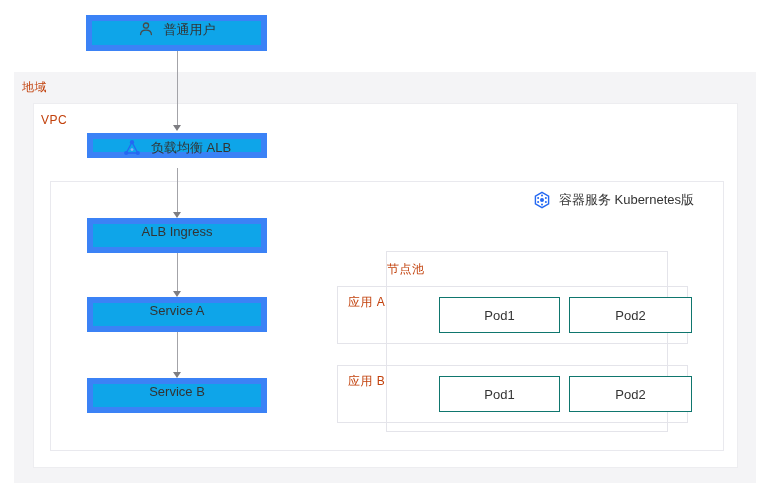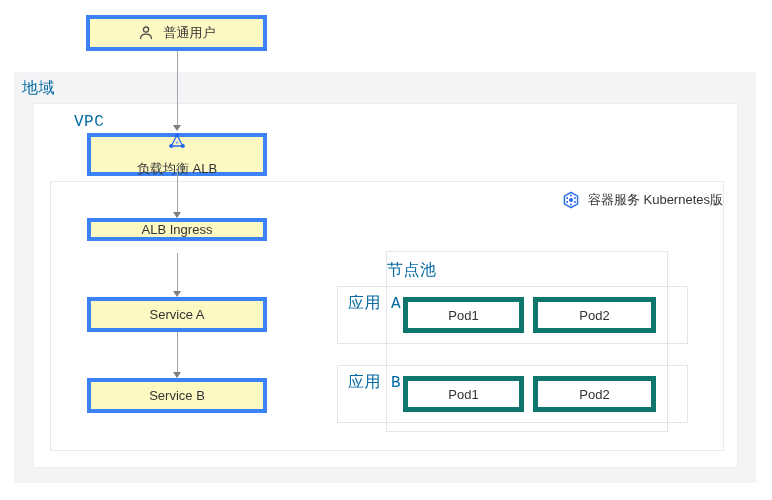--- a/index.html
+++ b/index.html
@@ -7,32 +7,32 @@
     position:relative;width:772px;height:500px;background:#ffffff;overflow:hidden;
     font-family:"Liberation Sans","DejaVu Sans",sans-serif;
   }
   .abs{position:absolute;box-sizing:border-box;}
   
   .region{background:#f4f4f6;}
   .vpc{background:#ffffff;border:1px solid #ededf0;}
   .k8s{background:#ffffff;border:1px solid #e9e9ee;}
   .frame{background:transparent;border:1px solid #e4e4ea;}
   .container-label{
-    font-size:16px;color:#0369a1;letter-spacing:.5px;line-height:1;font-family:Liberation Mono, monospace;
+    font-size:12px;color:#c2410c;letter-spacing:.5px;line-height:1;
   }
   
   .node{
-    background:#fef9c3;border:4px solid #3b82f6;
-    display:flex;align-items:center;justify-content:center;gap:10px;
+    background:#0ea5e9;border:6px solid #3b82f6;
+    display:flex;align-items:flex-start;justify-content:center;gap:10px;
     font-size:13px;color:#333333;font-weight:500;
   }
   .pod{
-    background:#ffffff;border:5px solid #0f766e;
+    background:#ffffff;border:1px solid #0f766e;
     display:flex;align-items:center;justify-content:center;
-    font-size:13px;color:#333333;font-weight:500;
+    font-size:13px;color:#333333;font-weight:500;margin-left:36px;
   }
   
   .arrow-line{width:1px;background:#a3a3a8;z-index:30;}
   .arrow-head{
     width:0;height:0;border-left:4.5px solid transparent;border-right:4.5px solid transparent;
     border-top:6px solid #7d7d82;z-index:30;
   }
   .k8s-title{
     display:flex;align-items:center;gap:8px;
     font-size:13px;color:#333333;
@@ -44,25 +44,25 @@
 </head>
 <body>
 
 <div class="stage">
 
   <div class="abs region" style="left:14px;top:72px;width:742px;height:411px;">
     <div class="container-label abs" style="left:8px;top:9px;">地域</div>
   </div>
 
   <div class="abs vpc" style="left:33px;top:103px;width:705px;height:365px;">
-    <div class="container-label abs" style="left:7px;top:10px;margin-left:33px;">VPC</div>
+    <div class="container-label abs" style="left:7px;top:10px;">VPC</div>
   </div>
 
   <div class="abs k8s" style="left:50px;top:181px;width:674px;height:270px;">
-    <div class="k8s-title abs" style="top:9px;right:0;">
+    <div class="k8s-title abs" style="top:9px;right:29px;">
       <span class="icon">
         <svg width="18" height="18" viewBox="0 0 18 18">
           <polygon points="9,1.4 15.6,5.2 15.6,12.8 9,16.6 2.4,12.8 2.4,5.2" fill="none" stroke="#2468f2" stroke-width="1.4"></polygon>
           <circle cx="9" cy="9" r="2" fill="#2468f2"></circle>
           <circle cx="9" cy="4.6" r="1" fill="#2468f2"></circle>
           <circle cx="12.9" cy="6.9" r="1" fill="#2468f2"></circle>
           <circle cx="12.9" cy="11.1" r="1" fill="#2468f2"></circle>
           <circle cx="9" cy="13.4" r="1" fill="#2468f2"></circle>
           <circle cx="5.1" cy="11.1" r="1" fill="#2468f2"></circle>
           <circle cx="5.1" cy="6.9" r="1" fill="#2468f2"></circle>
@@ -99,34 +99,34 @@
   <div class="abs node" style="left:86px;top:15px;width:181px;height:36px;">
     <span class="icon">
       <svg width="16" height="16" viewBox="0 0 16 16">
         <circle cx="8" cy="4.6" r="2.6" fill="none" stroke="#4a4a4a" stroke-width="1.3"></circle>
         <path d="M2.6 13.6 C2.6 10.6 5 9.1 8 9.1 C11 9.1 13.4 10.6 13.4 13.6" fill="none" stroke="#4a4a4a" stroke-width="1.3" stroke-linecap="round"></path>
       </svg>
     </span>
     <span>普通用户</span>
   </div>
 
-  <div class="abs node" style="left:87px;top:133px;width:180px;height:43px;flex-direction:column;">
+  <div class="abs node" style="left:87px;top:133px;width:180px;height:25px;">
     <span class="icon">
       <svg width="18" height="18" viewBox="0 0 18 18">
         <path d="M9 3.2 L3.2 14 L14.8 14 Z" fill="none" stroke="#2468f2" stroke-width="1.3"></path>
         <circle cx="9" cy="10.6" r="1.4" fill="#8fb0f7"></circle>
         <circle cx="9" cy="3.2" r="2.1" fill="#2468f2"></circle>
         <circle cx="3.2" cy="14" r="2.1" fill="#2468f2"></circle>
         <circle cx="14.8" cy="14" r="2.1" fill="#2468f2"></circle>
       </svg>
     </span>
     <span>负载均衡 ALB</span>
   </div>
 
-  <div class="abs node" style="left:87px;top:218px;width:180px;height:23px;">
+  <div class="abs node" style="left:87px;top:218px;width:180px;height:35px;">
     <span>ALB Ingress</span>
   </div>
 
   <div class="abs node" style="left:87px;top:378px;width:180px;height:35px;">
     <span>Service B</span>
   </div>
 
   <div class="abs node" style="left:87px;top:297px;width:180px;height:35px;">
     <span>Service A</span>
   </div>

